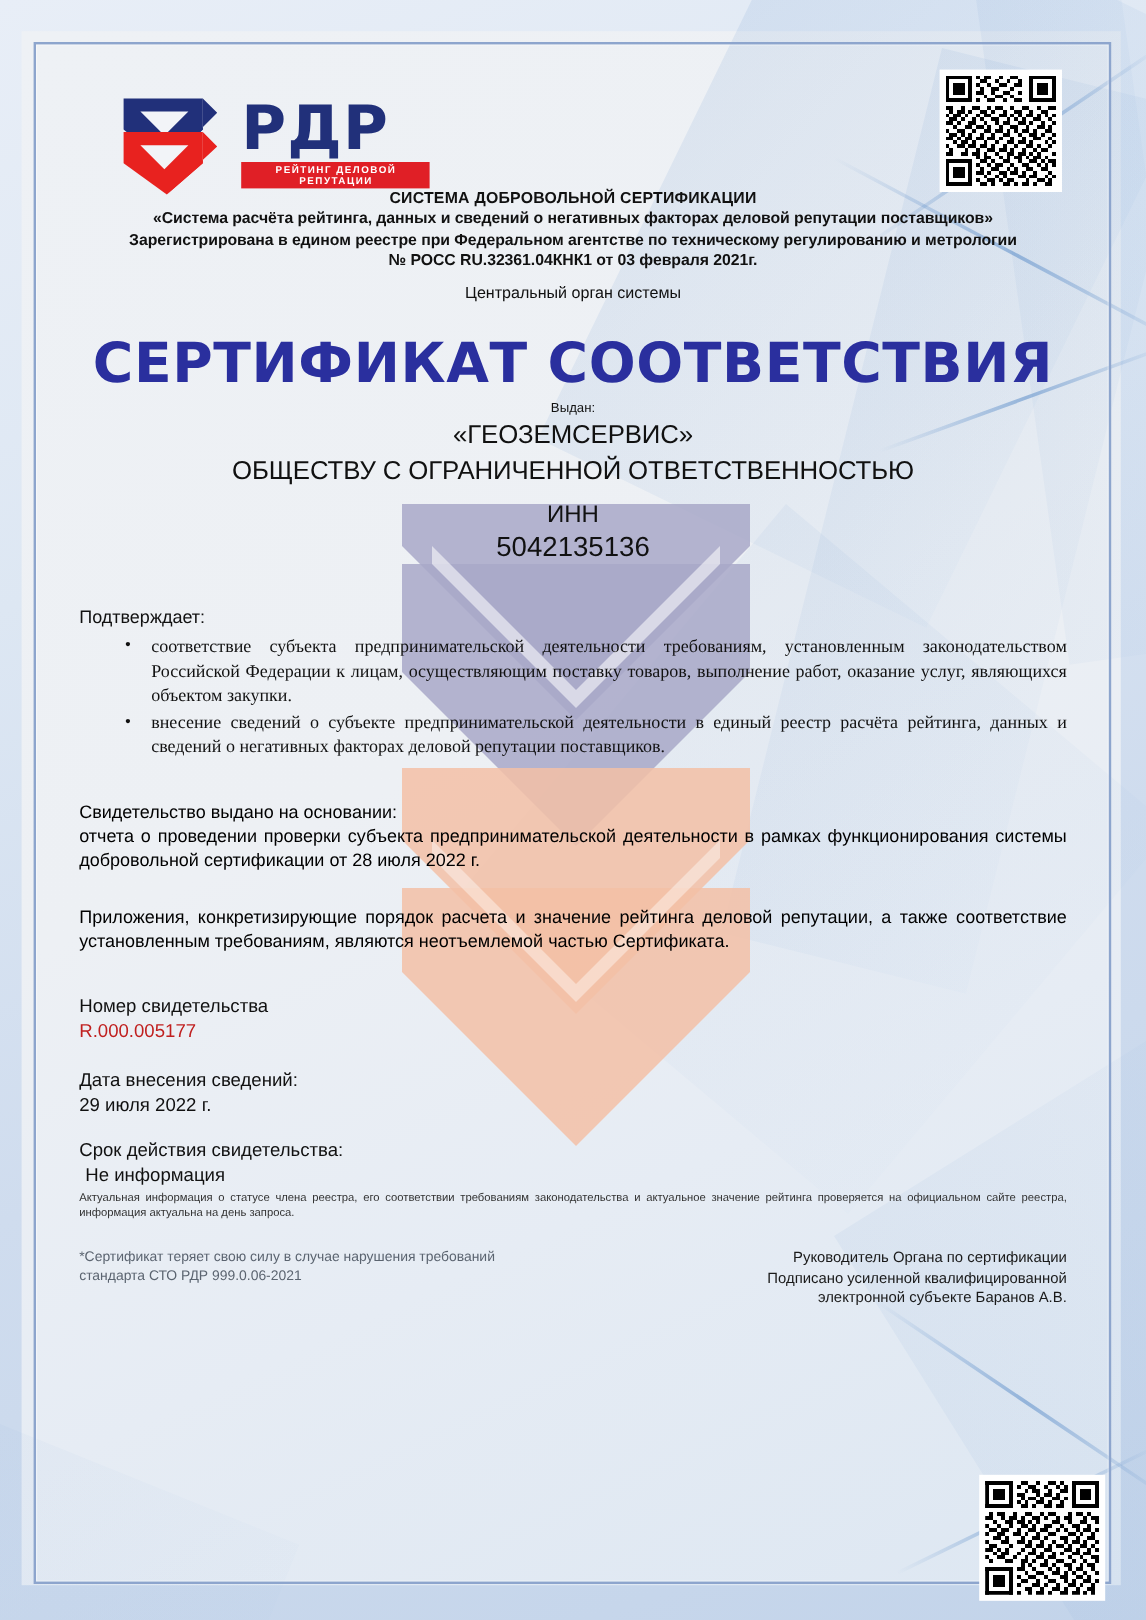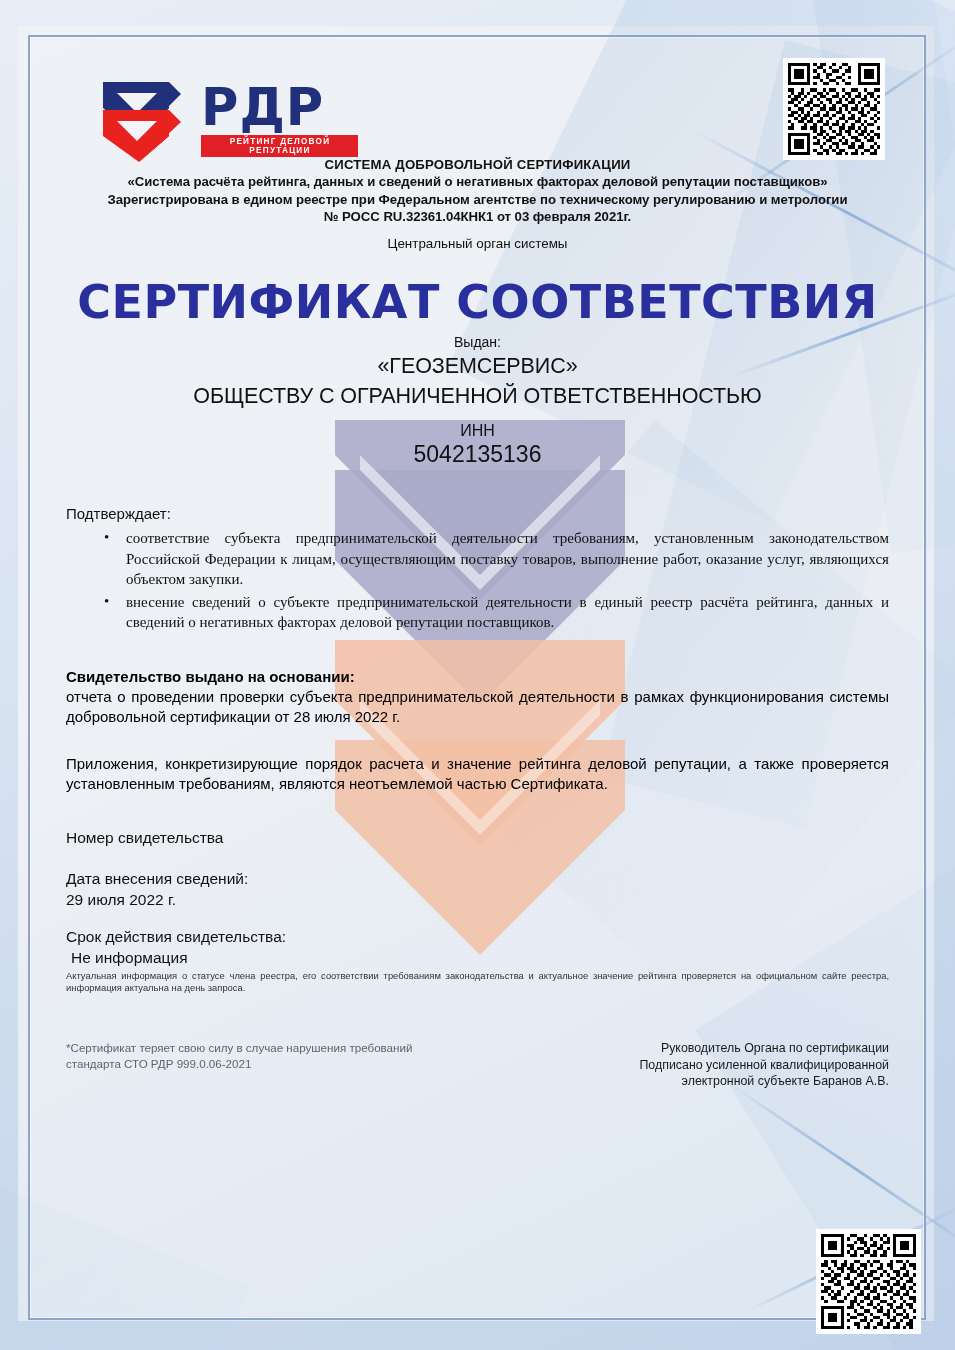--- a/index.html
+++ b/index.html
@@ -158,35 +158,35 @@
     font-size: 46px;
     line-height: 52px;
     color: #2a2f9e;
     letter-spacing: .5px;
     white-space: nowrap;
   }
 
   .issued-label {
     margin-top: 6px;
     text-align: center;
-    font-size: 14px;
+    font-size: 11px;
     color: #111;
   }
   .org-name {
     margin-top: 2px;
     text-align: center;
     font-size: 21.5px;
     line-height: 28px;
     color: #111;
     letter-spacing: -.1px;
   }
   .inn-label {
     margin-top: 12px;
     text-align: center;
-    font-size: 16px;
+    font-size: 20px;
     color: #111;
   }
   .inn-value {
     text-align: center;
     font-size: 23px;
     line-height: 28px;
     color: #111;
   }
 
   
@@ -211,21 +211,21 @@
   }
   ul.claims li::before {
     content: "•";
     position: absolute;
     left: 4px;
     top: -1px;
     font-size: 15px;
   }
 
   .basis-block { margin-top: 34px; }
-  .basis-label { font-size: 15px; line-height: 20px; font-weight: bold; }
+  .basis-label { font-size: 15px; line-height: 20px; }
   .basis-text {
     font-size: 15px;
     line-height: 20.5px;
     text-align: justify;
   }
   .appendix {
     margin-top: 26px;
     font-size: 15px;
     line-height: 20.5px;
     text-align: justify;
@@ -590,24 +590,25 @@
         <li>соответствие субъекта предпринимательской деятельности требованиям, установленным законодательством Российской Федерации к лицам, осуществляющим поставку товаров, выполнение работ, оказание услуг, являющихся объектом закупки.</li>
         <li>внесение сведений о субъекте предпринимательской деятельности в единый реестр расчёта рейтинга, данных и сведений о негативных факторах деловой репутации поставщиков.</li>
       </ul>
     </div>
 
     <div class="basis-block">
       <div class="basis-label">Свидетельство выдано на основании:</div>
       <div class="basis-text">отчета о проведении проверки субъекта предпринимательской деятельности в рамках функционирования системы добровольной сертификации от 28 июля 2022 г.</div>
     </div>
 
-    <div class="appendix">Приложения, конкретизирующие порядок расчета и значение рейтинга деловой репутации, а также проверяется установленным требованиям, являются неотъемлемой частью Сертификата.</div>
+    <div class="appendix">Приложения, конкретизирующие порядок расчета и значение рейтинга деловой репутации, а также соответствие установленным требованиям, являются неотъемлемой частью Сертификата.</div>
 
     <div class="meta">
       <div class="meta-label">Номер свидетельства</div>
+      <div class="meta-number">R.000.005177</div>
 
       <div class="meta-group">
         <div class="meta-label">Дата внесения сведений:</div>
         <div class="meta-value">29 июля 2022 г.</div>
       </div>
 
       <div class="meta-group tight">
         <div class="meta-label">Срок действия свидетельства:</div>
         <div class="meta-value indent">Не информация</div>
       </div>

